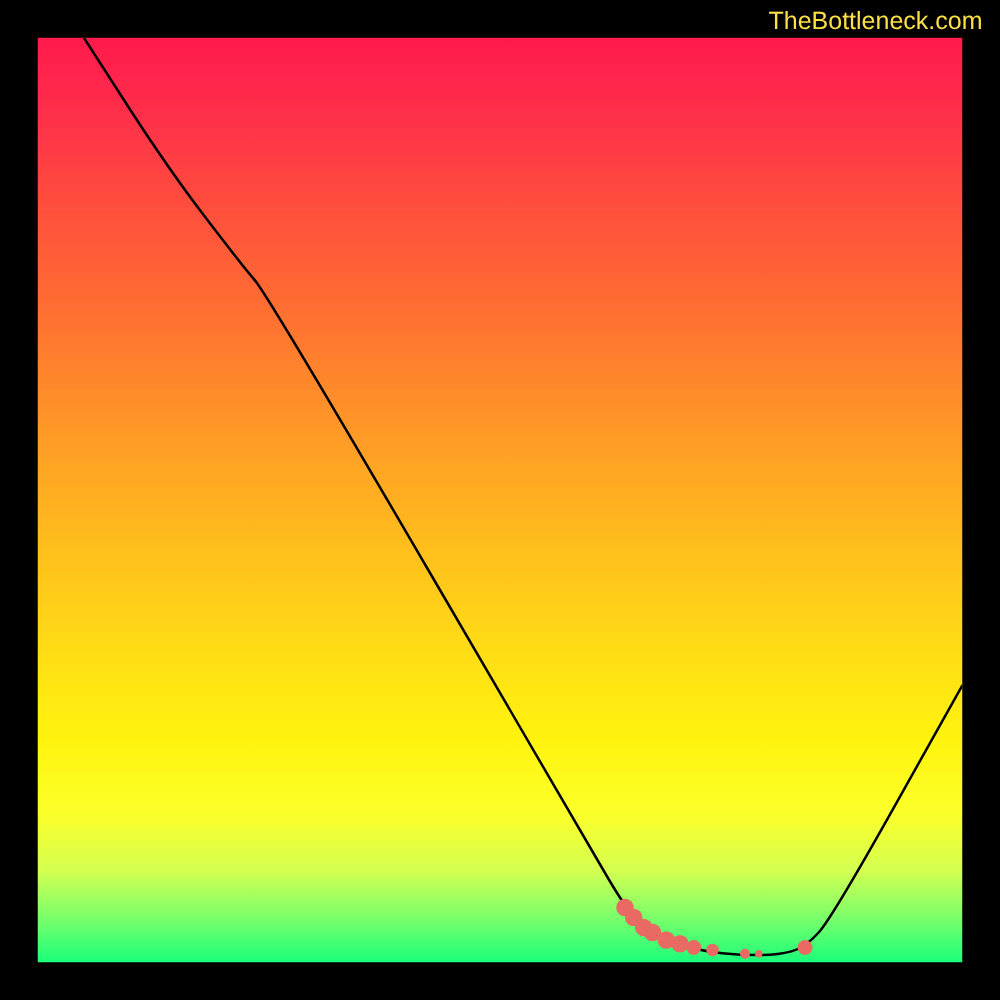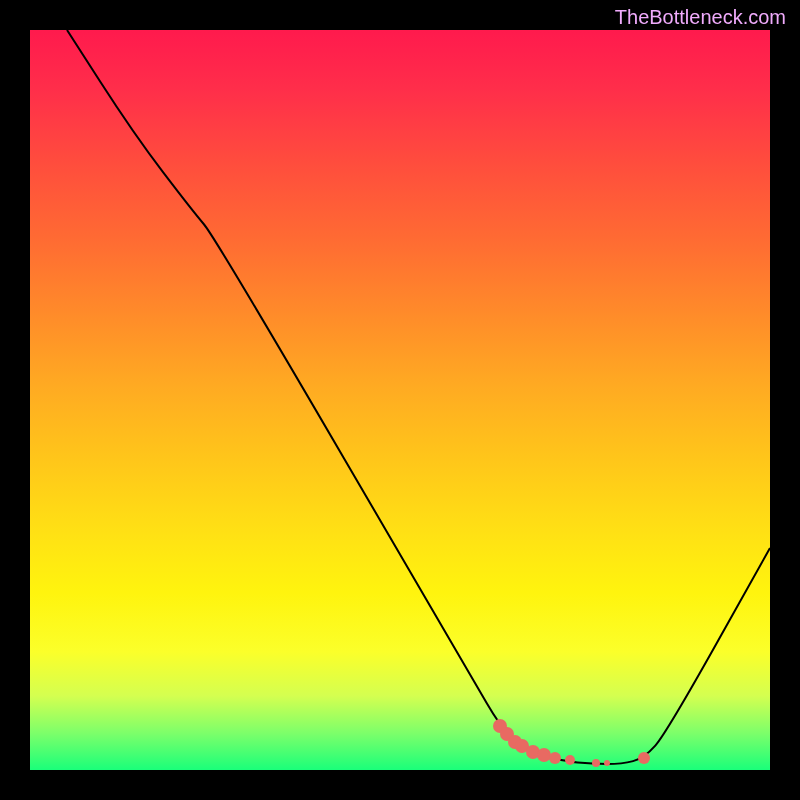--- a/index.html
+++ b/index.html
@@ -1,17 +1,17 @@
 <!DOCTYPE html>
 <html><head>
 <meta charset="utf-8">
 <style>
   * { margin: 0; padding: 0; box-sizing: border-box; }
   body { width: 800px; height: 800px; background: #000; position: relative; font-family: Arial, sans-serif; }
-  .watermark { position: absolute; top: 6px; right: 14px; color: #f0abfc; font-size: 20px; font-weight: 500; z-index: 10; }
+  .watermark { position: absolute; top: 6px; right: 14px; color: #fde047; font-size: 20px; font-weight: 500; z-index: 10; }
   .chart-area { position: absolute; top: 30px; left: 30px; width: 740px; height: 740px; overflow: hidden; }
   .gradient-bg { position: absolute; inset: 0; background: linear-gradient(to bottom,
     #ff1a4d 0%,
     #ff2e4a 8%,
     #ff4d3d 18%,
     #ff6a33 28%,
     #ff8a2a 38%,
     #ffaa22 48%,
     #ffc61a 58%,
     #ffe114 68%,

